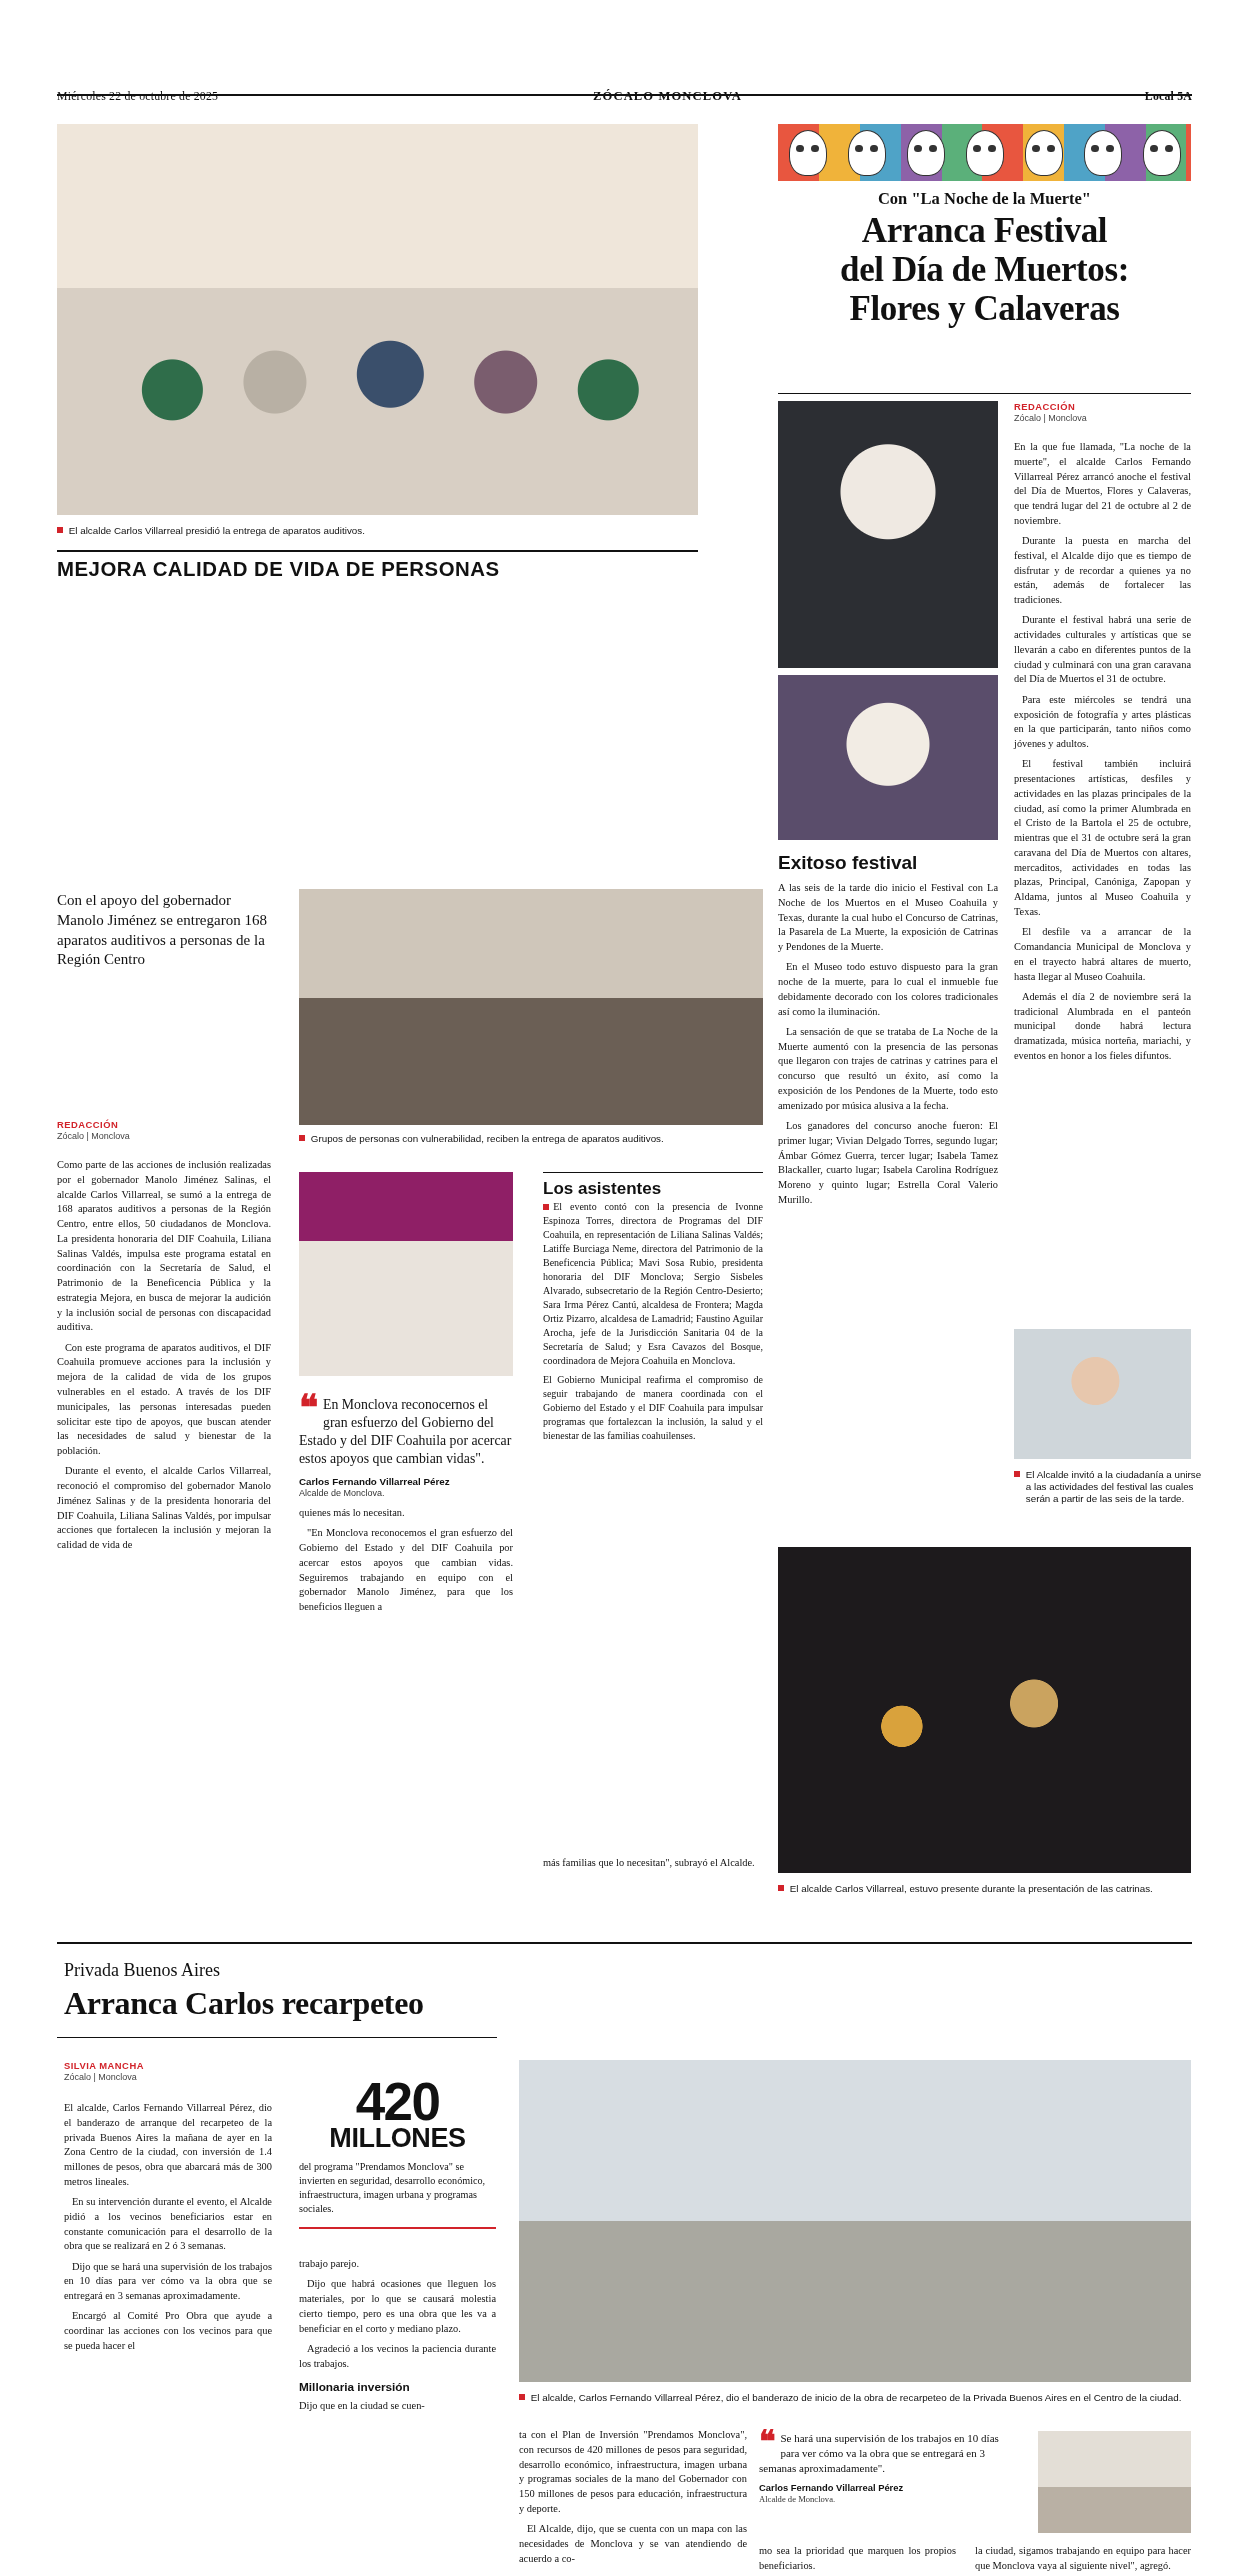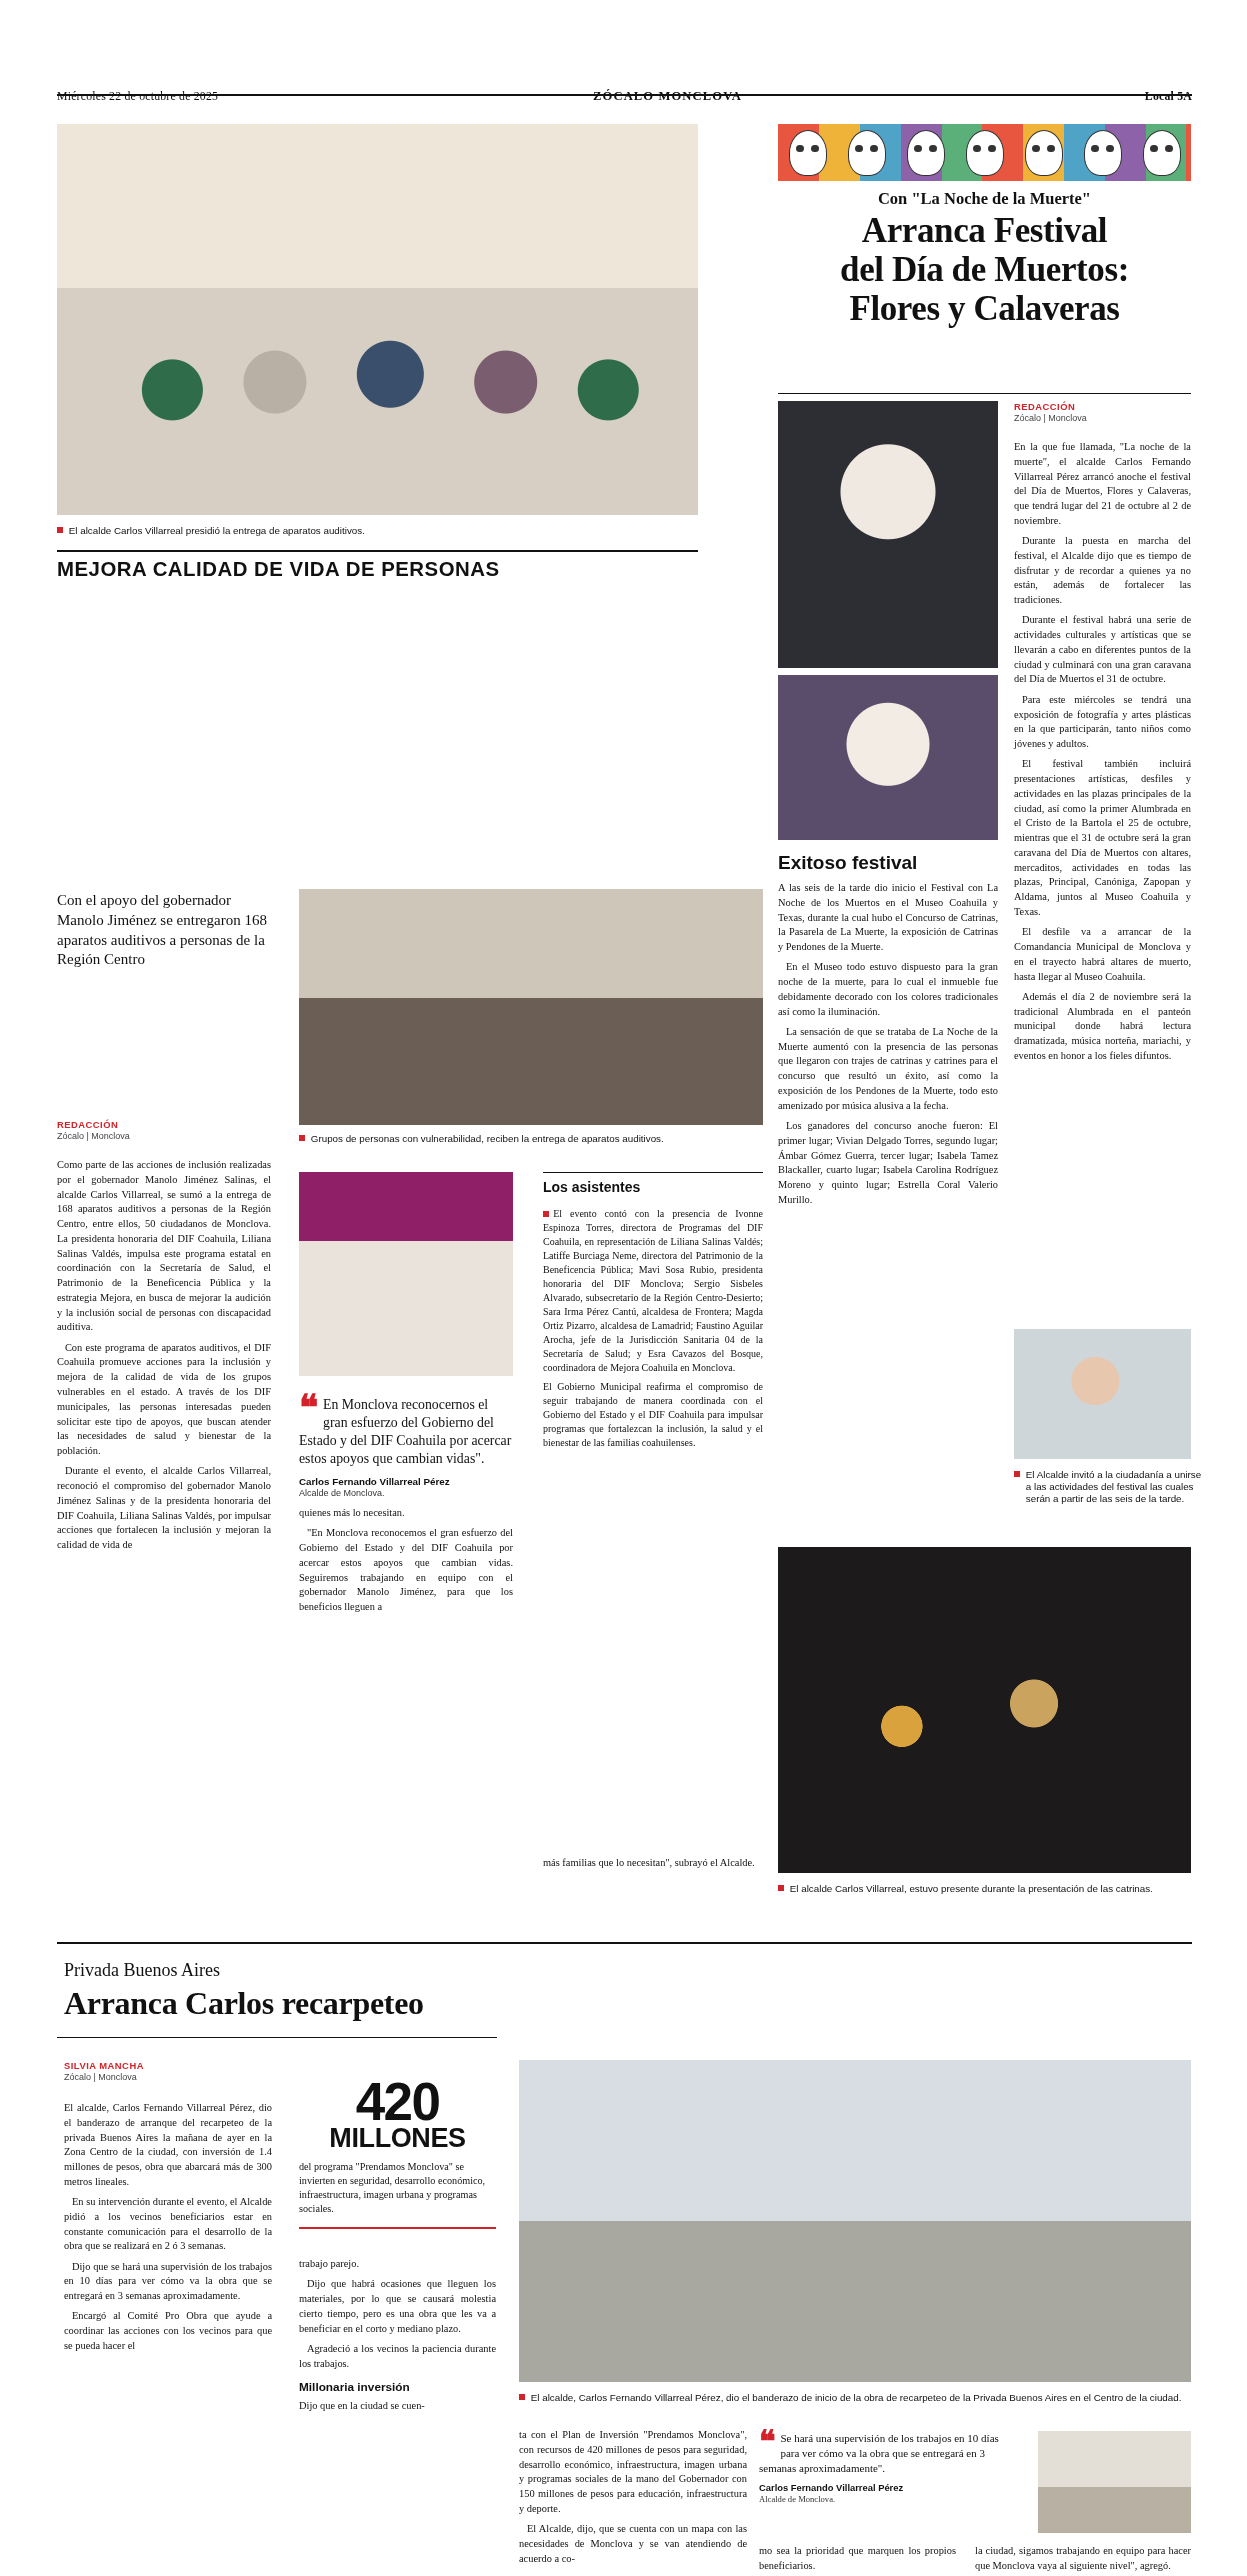--- a/index.html
+++ b/index.html
@@ -220,22 +220,22 @@
   .box-asistentes {
     position: absolute;
     left: 543px; top: 1172px;
     width: 220px;
     border-top: 1.6px solid #111;
     padding-top: 6.3px;
   }
   .box-title {
     font-family: "Liberation Sans", sans-serif;
     font-weight: bold;
-    font-size: 14px;
-    margin-bottom: 12px;
+    font-size: 17px;
+    margin-bottom: 1px;
   }
   .box-body {
     font-family: "Liberation Serif", serif;
     font-size: 10px;
     line-height: 1.4;
     text-align: justify;
   }
   .box-body p { margin: 0 0 4.7px 0; }
   .bullet-red {
     display: inline-block;

